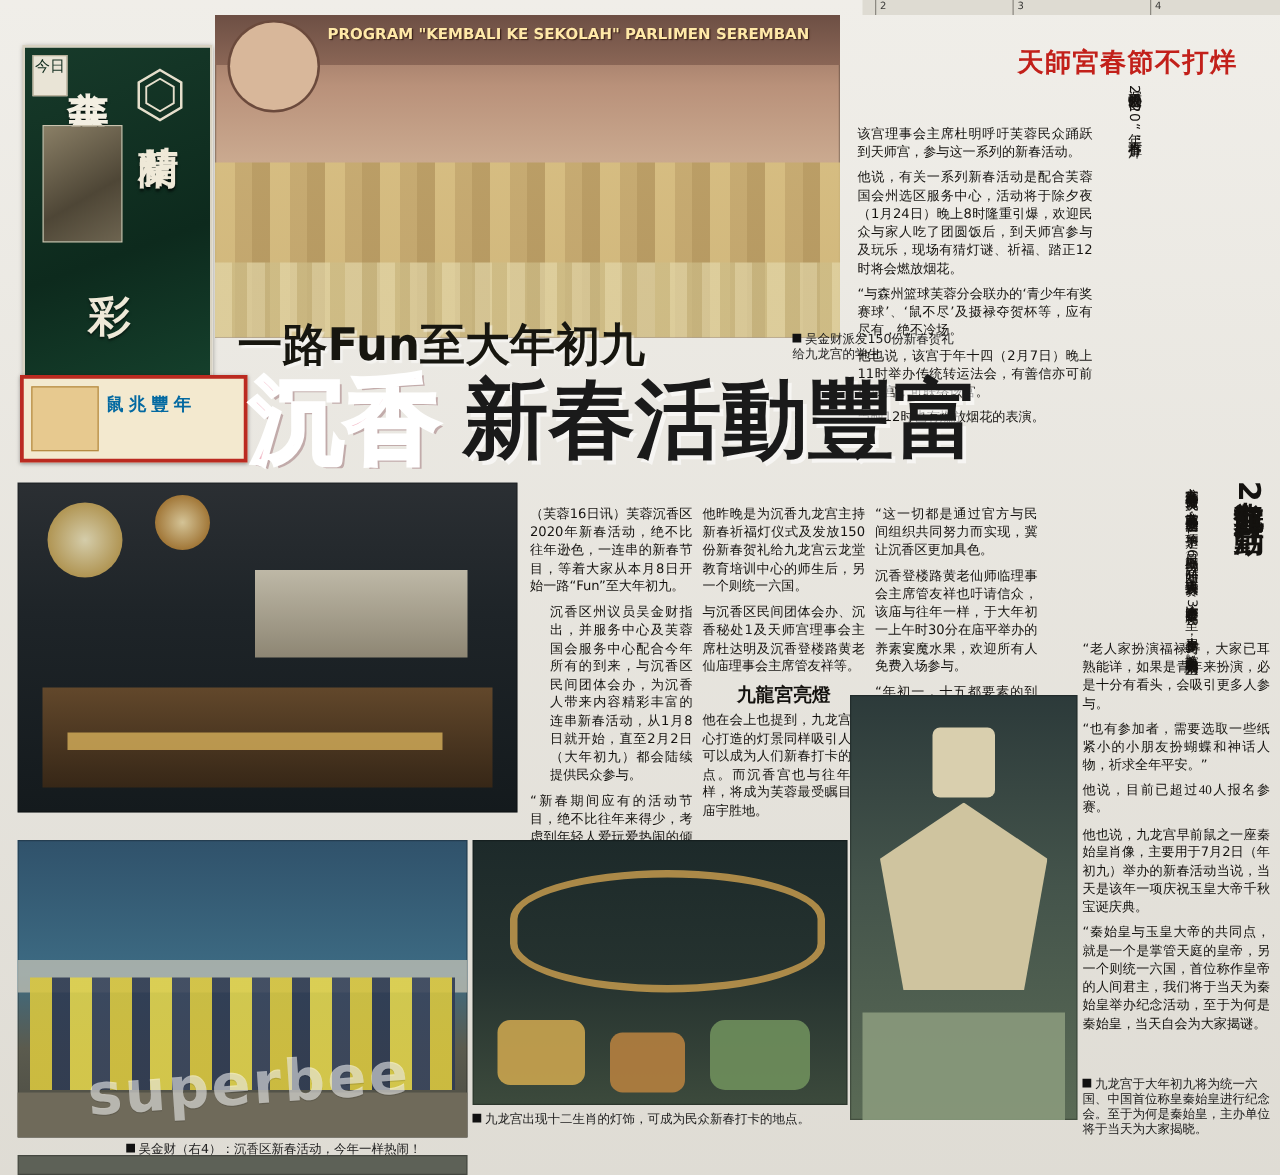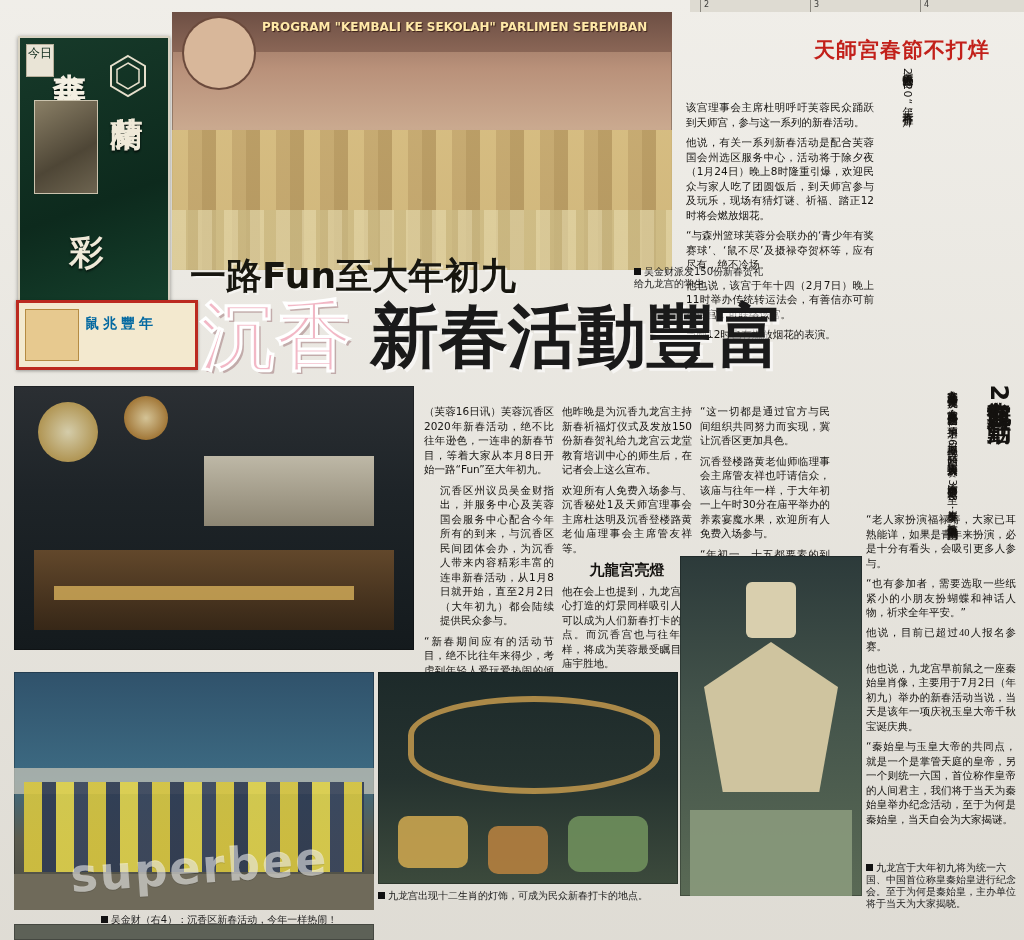--- a/index.html
+++ b/index.html
@@ -85,21 +85,21 @@
     box-shadow:0 1px 3px rgba(0,0,0,.35);
   }
   .ratbadge .rb-txt{
     position:absolute;top:12px;left:10px;color:#0369a1;
     font-size:14px;font-weight:bold;letter-spacing:4px;
   }
   
   .headline-wrap{left:200px;top:300px;width:660px;height:86px;}
   .hl-a{
     position:absolute;left:0;top:-4px;
-    font-size:76px;line-height:80px;font-weight:normal;
+    font-size:76px;line-height:80px;font-weight:bold;
     color:#f2b8c6;
     -webkit-text-stroke:3px #ffffff;
     text-shadow:3px 3px 0 rgba(120,60,70,.35);
   }
   .hl-b{
     position:absolute;left:170px;top:-6px;
     font-size:69px;line-height:84px;font-weight:bold;
     color:#1a1a1a;
     text-shadow:3px 3px 0 rgba(255,255,255,.6);
   }
@@ -199,22 +199,22 @@
     <div class="abs" style="left:40px;bottom:50px;width:300px;height:14px;background:#e0b85f;opacity:.75;"></div>
   </div>
 
   <div class="abs col-text" style="left:424px;top:404px;width:130px;height:270px;">
     <p style="margin:0 0 6px 0;">（芙蓉16日讯）芙蓉沉香区2020年新春活动，绝不比往年逊色，一连串的新春节目，等着大家从本月8日开始一路“Fun”至大年初九。</p>
     <p style="margin:0 0 6px 16px;">沉香区州议员吴金财指出，并服务中心及芙蓉国会服务中心配合今年所有的到来，与沉香区民间团体会办，为沉香人带来内容精彩丰富的连串新春活动，从1月8日就开始，直至2月2日（大年初九）都会陆续提供民众参与。</p>
     <p style="margin:0 0 6px 0;">“新春期间应有的活动节目，绝不比往年来得少，考虑到年轻人爱玩爱热闹的倾向，今年还增添一项新的活动，就是本周五（17日）由沉香九龙宫主办的“古典人物装扮大赛”，时间是傍晚6时至8时。</p>
   </div>
 
   <div class="abs col-text" style="left:562px;top:404px;width:130px;height:290px;">
-    <p style="margin:0 0 6px 0;">他昨晚是为沉香九龙宫主持新春祈福灯仪式及发放150份新春贺礼给九龙宫云龙堂教育培训中心的师生后，在记者会上这么宣布。</p>
-    <p style="margin:0 0 6px 0;">欢迎所有人免费入场参与、沉香秘处1及天师宫理事会主席杜达明及沉香登楼路黄老仙庙理事会主席管友祥等。</p>
+    <p style="margin:0 0 6px 0;">他昨晚是为沉香九龙宫主持新春祈福灯仪式及发放150份新春贺礼给九龙宫云龙堂教育培训中心的师生后，另一个则统一六国。</p>
+    <p style="margin:0 0 6px 0;">与沉香区民间团体会办、沉香秘处1及天师宫理事会主席杜达明及沉香登楼路黄老仙庙理事会主席管友祥等。</p>
     <div style="text-align:center;font-size:15px;font-weight:bold;margin:8px 0 6px 0;">九龍宮亮燈</div>
     <p style="margin:0;">他在会上也提到，九龙宫用心打造的灯景同样吸引人，可以成为人们新春打卡的地点。而沉香宫也与往年一样，将成为芙蓉最受瞩目的庙宇胜地。</p>
   </div>
 
   <div class="abs col-text" style="left:700px;top:404px;width:130px;height:290px;">
     <p style="margin:0 0 6px 0;">“这一切都是通过官方与民间组织共同努力而实现，冀让沉香区更加具色。</p>
     <p style="margin:0 0 6px 0;">沉香登楼路黄老仙师临理事会主席管友祥也吁请信众，该庙与往年一样，于大年初一上午时30分在庙平举办的养素宴魔水果，欢迎所有人免费入场参与。</p>
     <p style="margin:0 0 6px 0;">“年初一，十五都要素的到来，素宴将持续举办，直至十五中午结束。</p>
     <p style="margin:0;">“这是本届的常年活动，而且深受民众欢迎，每年大年初一早上7、8时就有许多信众赶赴在神庙，希望上了头香后，再享用斋餐，祈求全年平安。</p>
   </div>

